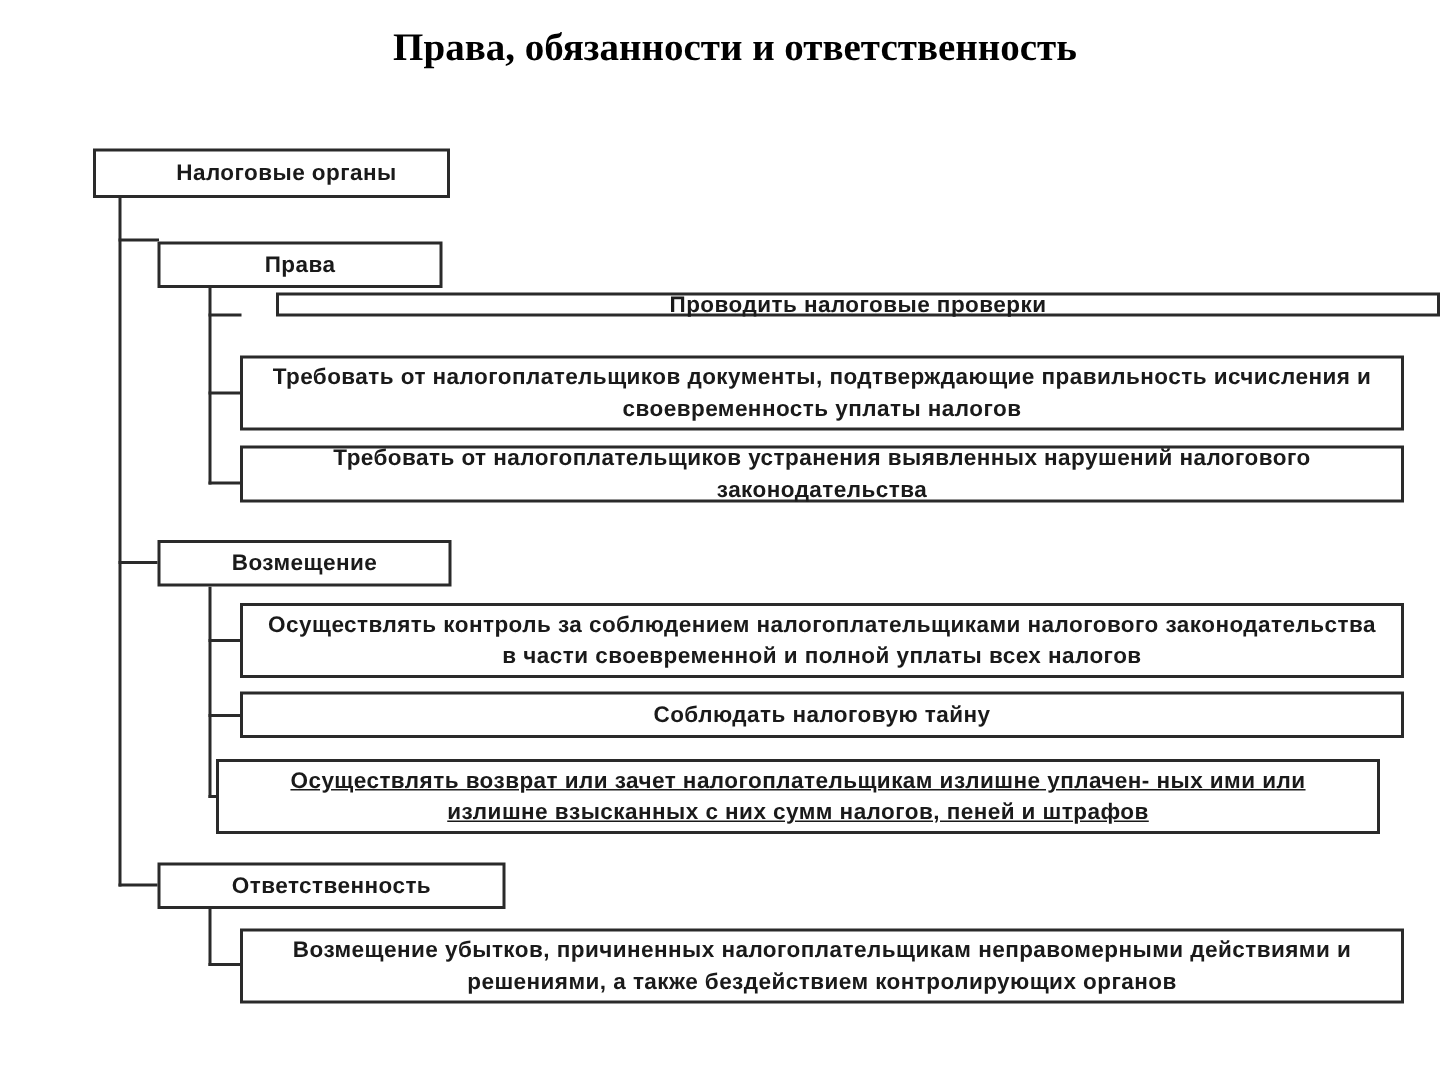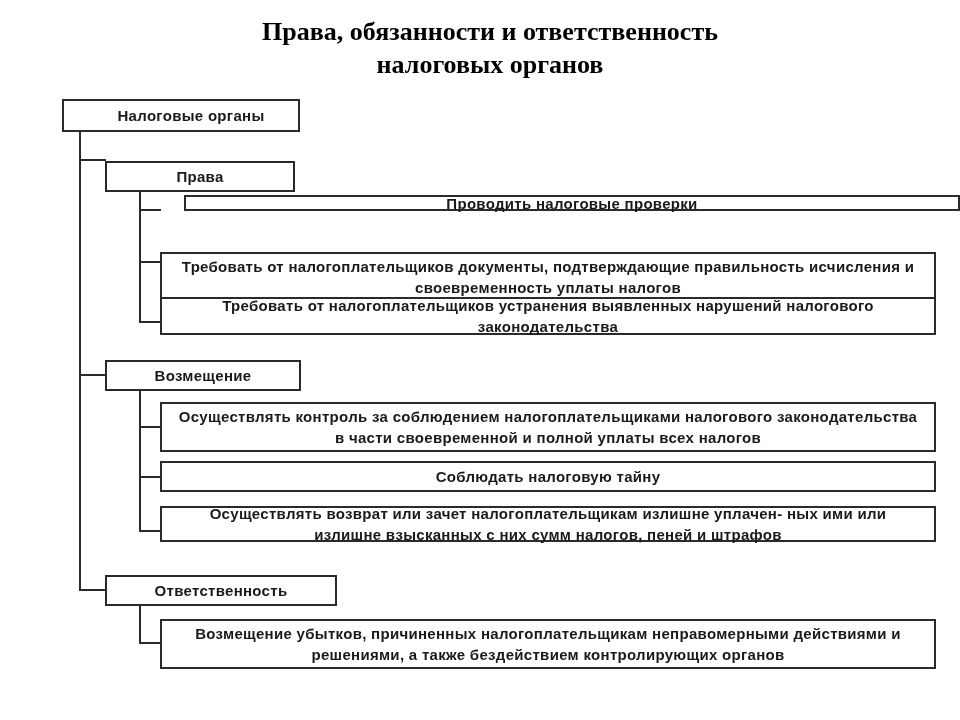--- a/index.html
+++ b/index.html
@@ -51,21 +51,20 @@
     background: #2a2a2a;
   }
 </style>
 </head>
 <body>
 
 <div class="canvas">
 
   <div class="title">
     <div>Права, обязанности  и ответственность</div>
-    <div>налоговых органов</div>
   </div>
 
   <div class="line" style="left:79px; top:132px; width:2px; height:459px;"></div>
   <div class="line" style="left:79px; top:159px; width:27px; height:2px;"></div>
   <div class="line" style="left:79px; top:374px; width:27px; height:2px;"></div>
   <div class="line" style="left:79px; top:589px; width:27px; height:2px;"></div>
 
   <div class="line" style="left:139px; top:176px; width:2px; height:147px;"></div>
   <div class="line" style="left:139px; top:209px; width:22px; height:2px;"></div>
   <div class="line" style="left:139px; top:261px; width:22px; height:2px;"></div>
@@ -84,41 +83,41 @@
   </div>
 
   <div class="node" style="left:105px; top:145px; width:190px; height:31px;margin-top:16px;">
     <span>Права</span>
   </div>
 
   <div class="node small" style="left:160px; top:195px; width:776px; height:16px;margin-left:24px;">
     <span>Проводить налоговые проверки</span>
   </div>
 
-  <div class="node small" style="left:160px; top:252px; width:776px; height:50px;">
+  <div class="node small" style="left:160px; top:237px; width:776px; height:50px;">
     <span>Требовать от налогоплательщиков документы, подтверждающие правильность исчисления и своевременность уплаты налогов</span>
   </div>
 
   <div class="node small" style="left:160px; top:297px; width:776px; height:38px;">
     <span>Требовать от налогоплательщиков устранения выявленных нарушений налогового законодательства</span>
   </div>
 
   <div class="node" style="left:105px; top:360px; width:196px; height:31px;">
     <span>Возмещение</span>
   </div>
 
   <div class="node small" style="left:160px; top:402px; width:776px; height:50px;">
     <span>Осуществлять контроль за соблюдением налогоплательщиками налогового законодательства в части своевременной и полной уплаты всех налогов</span>
   </div>
 
   <div class="node small" style="left:160px; top:461px; width:776px; height:31px;">
     <span>Соблюдать налоговую тайну</span>
   </div>
 
-  <div class="node small" style="left:160px; top:506px; width:776px; height:36px;">
+  <div class="node small" style="left:144px; top:506px; width:776px; height:50px;text-decoration:underline;">
     <span>Осуществлять возврат или зачет налогоплательщикам излишне уплачен- ных ими или излишне взысканных с них сумм налогов, пеней и штрафов</span>
   </div>
 
   <div class="node" style="left:105px; top:575px; width:232px; height:31px;">
     <span>Ответственность</span>
   </div>
 
   <div class="node small" style="left:160px; top:619px; width:776px; height:50px;">
     <span>Возмещение убытков, причиненных налогоплательщикам неправомерными действиями и решениями, а также бездействием контролирующих органов</span>
   </div>

